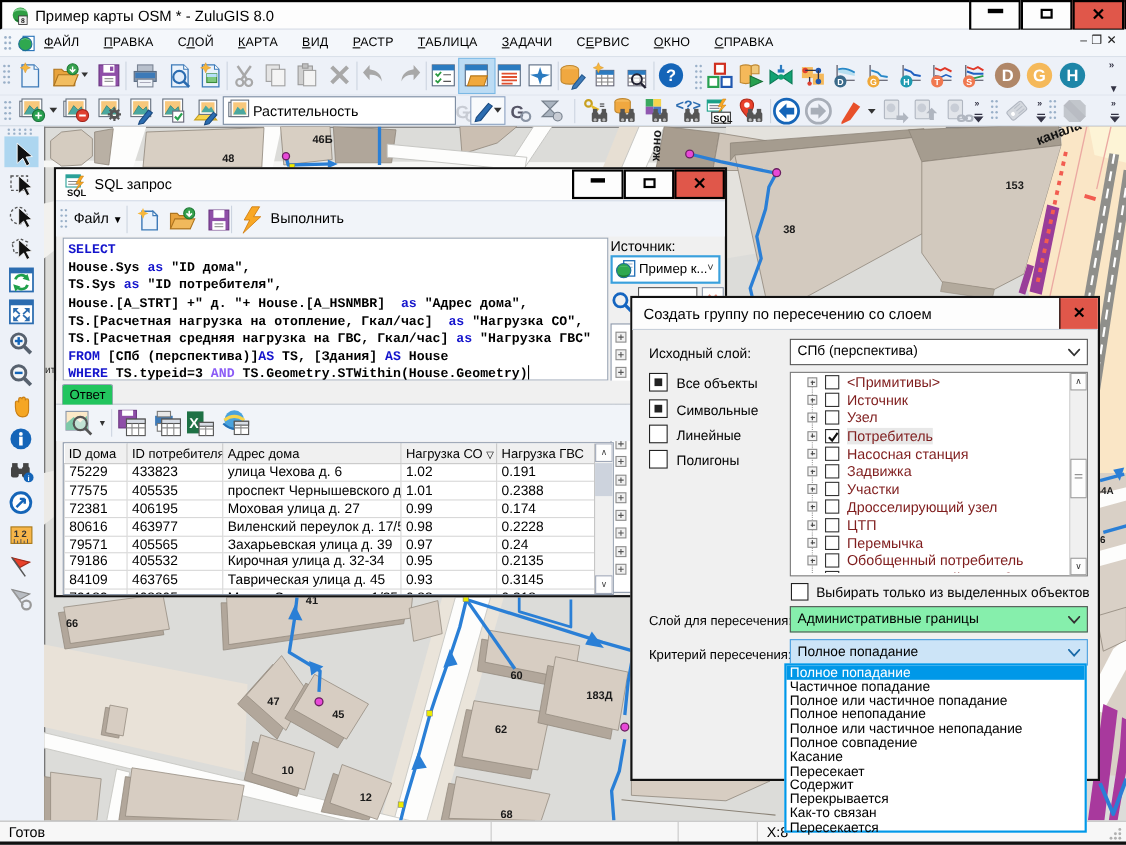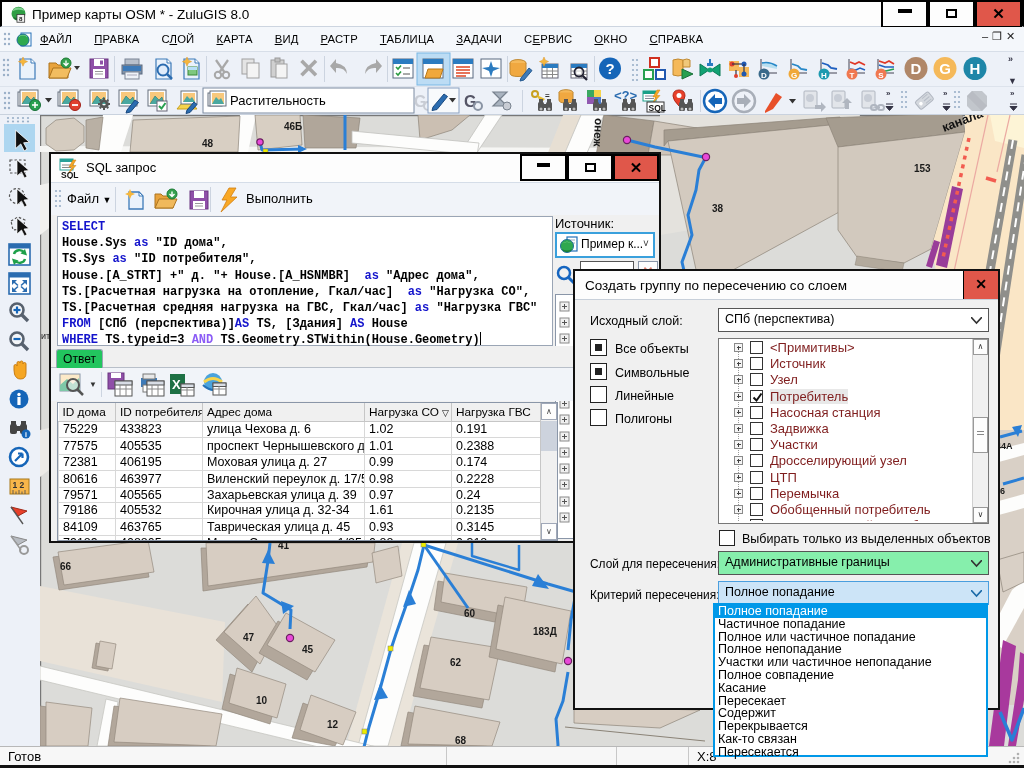--- a/index.html
+++ b/index.html
@@ -1075,21 +1075,21 @@
             <td class="tc">79571</td>
             <td class="tc">405565</td>
             <td class="tc">Захарьевская улица д. 39</td>
             <td class="tc">0.97</td>
             <td class="tc">0.24</td>
           </tr>
         <tr style="height:16.5px">
             <td class="tc">79186</td>
             <td class="tc">405532</td>
             <td class="tc">Кирочная улица д. 32-34</td>
-            <td class="tc">1.61</td>
+            <td class="tc">0.95</td>
             <td class="tc">0.2135</td>
           </tr>
         <tr style="height:16.5px">
             <td class="tc">84109</td>
             <td class="tc">463765</td>
             <td class="tc">Таврическая улица д. 45</td>
             <td class="tc">0.93</td>
             <td class="tc">0.3145</td>
           </tr>
         <tr style="height:16.5px">
@@ -1263,21 +1263,21 @@
 <div style="position:absolute;left:22px;top:1px;width:13px;height:13px;background:#fff;border:1.5px solid #333"></div>
 <div style="position:absolute;left:42px;top:0;white-space:nowrap">Распределенный потреб</div>
 </div>
 </div>
 
 <div class="abs" id="droplist" style="left:713px;top:603px;width:275px;height:154px;background:#fff;border:2px solid #0098e8;font-size:12.5px;color:#000;z-index:50">
   <div style="height:12.8px;background:#0098e8;color:#fff;padding-left:3px;line-height:13px">Полное попадание</div>
   <div style="height:12.8px;padding-left:3px;line-height:13px">Частичное попадание</div>
   <div style="height:12.8px;padding-left:3px;line-height:13px">Полное или частичное попадание</div>
   <div style="height:12.8px;padding-left:3px;line-height:13px">Полное непопадание</div>
-  <div style="height:12.8px;padding-left:3px;line-height:13px">Участки или частичное непопадание</div>
+  <div style="height:12.8px;padding-left:3px;line-height:13px">Полное или частичное непопадание</div>
   <div style="height:12.8px;padding-left:3px;line-height:13px">Полное совпадение</div>
   <div style="height:12.8px;padding-left:3px;line-height:13px">Касание</div>
   <div style="height:12.8px;padding-left:3px;line-height:13px">Пересекает</div>
   <div style="height:12.8px;padding-left:3px;line-height:13px">Содержит</div>
   <div style="height:12.8px;padding-left:3px;line-height:13px">Перекрывается</div>
   <div style="height:12.8px;padding-left:3px;line-height:13px">Как-то связан</div>
   <div style="height:12.8px;padding-left:3px;line-height:13px">Пересекается</div>
 </div>
 
 <div class="abs" id="statusbar" style="left:0;top:746px;width:1024px;height:19px;background:#f7f7f7;border-top:1px solid #b8b8b8">

